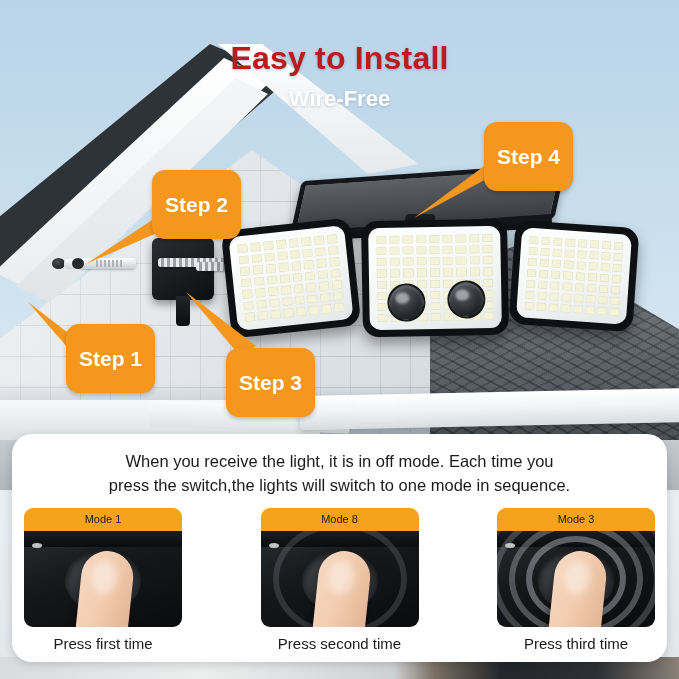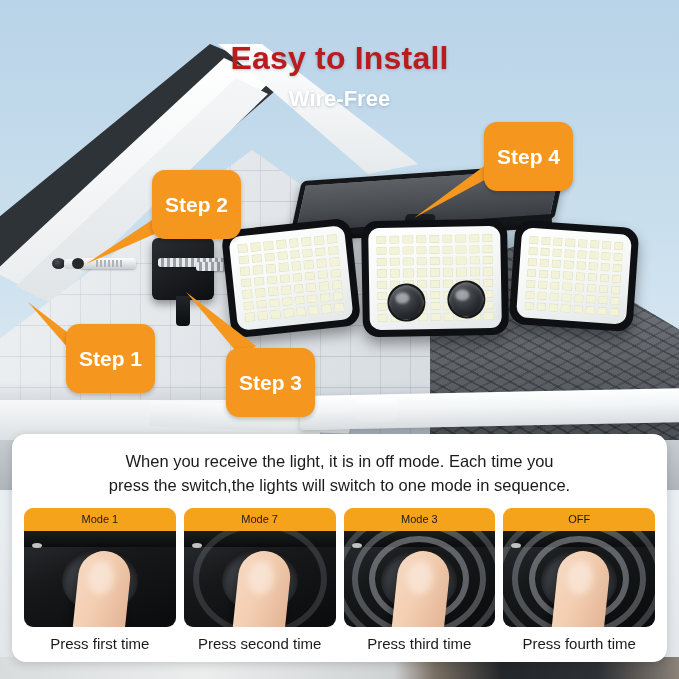--- a/index.html
+++ b/index.html
@@ -152,21 +152,21 @@
 
   
   .headline{position:absolute;left:0;right:0;top:40px;text-align:center;color:#b91c1c;
     font-size:32px;font-weight:bold;letter-spacing:.2px;
     text-shadow:0 1px 3px rgba(60,80,100,.30);}
   .subhead{position:absolute;left:0;right:0;top:86px;text-align:center;color:#fff;
     font-size:22px;font-weight:bold;text-shadow:0 1px 3px rgba(60,80,100,.28);}
 
   
   .card{position:absolute;left:12px;top:434px;width:655px;height:228px;
-    background:#fff;border-radius:14px;box-shadow:0 2px 10px rgba(0,0,0,.16);
+    background:#fff;border-radius:20px;box-shadow:0 2px 10px rgba(0,0,0,.16);
     box-sizing:border-box;padding:14px 12px 10px;}
   .card-text{text-align:center;color:#1b1b1b;font-size:16.5px;line-height:1.45;margin:2px 0 10px;}
   .modes{display:flex;gap:8px;justify-content:space-between;}
   .mode-cell{width:158px;}
   .mode-head{background:#f5a31b;color:#1b1b1b;text-align:center;font-size:11px;
     padding:5px 0 6px;border-radius:9px 9px 0 0;}
   .mode-photo{position:relative;height:96px;overflow:hidden;border-radius:0 0 9px 9px;
     background:linear-gradient(160deg,#2b2e31 0%,#16181a 40%,#0a0b0c 100%);}
   .btn-well{position:absolute;left:50%;top:52%;transform:translate(-50%,-50%);
     width:76px;height:62px;border-radius:50%;
@@ -470,21 +470,21 @@
         <div class="mode-photo weak">
           <div class="slab"></div>
           <div class="glint"></div>
           <div class="btn-well"></div>
           <div class="finger"></div>
         </div>
         <div class="mode-caption">Press first time</div>
       </div>
 
       <div class="mode-cell">
-        <div class="mode-head">Mode 7</div>
+        <div class="mode-head">Mode 8</div>
         <div class="mode-photo weak">
           <div class="slab"></div>
           <div class="glint"></div>
           <div class="ripple r2"></div>
           <div class="btn-well"></div>
           <div class="finger"></div>
         </div>
         <div class="mode-caption">Press second time</div>
       </div>
 
@@ -496,31 +496,17 @@
           <div class="ripple r4"></div>
           <div class="ripple r3"></div>
           <div class="ripple r2"></div>
           <div class="ripple r1"></div>
           <div class="btn-well"></div>
           <div class="finger"></div>
         </div>
         <div class="mode-caption">Press third time</div>
       </div>
 
-      <div class="mode-cell">
-        <div class="mode-head">OFF</div>
-        <div class="mode-photo">
-          <div class="slab"></div>
-          <div class="glint"></div>
-          <div class="ripple r4"></div>
-          <div class="ripple r3"></div>
-          <div class="ripple r2"></div>
-          <div class="ripple r1"></div>
-          <div class="btn-well"></div>
-          <div class="finger"></div>
-        </div>
-        <div class="mode-caption">Press fourth time</div>
-      </div>
 
     </div>
   </div>
 
 </div>
 
 </body></html>

